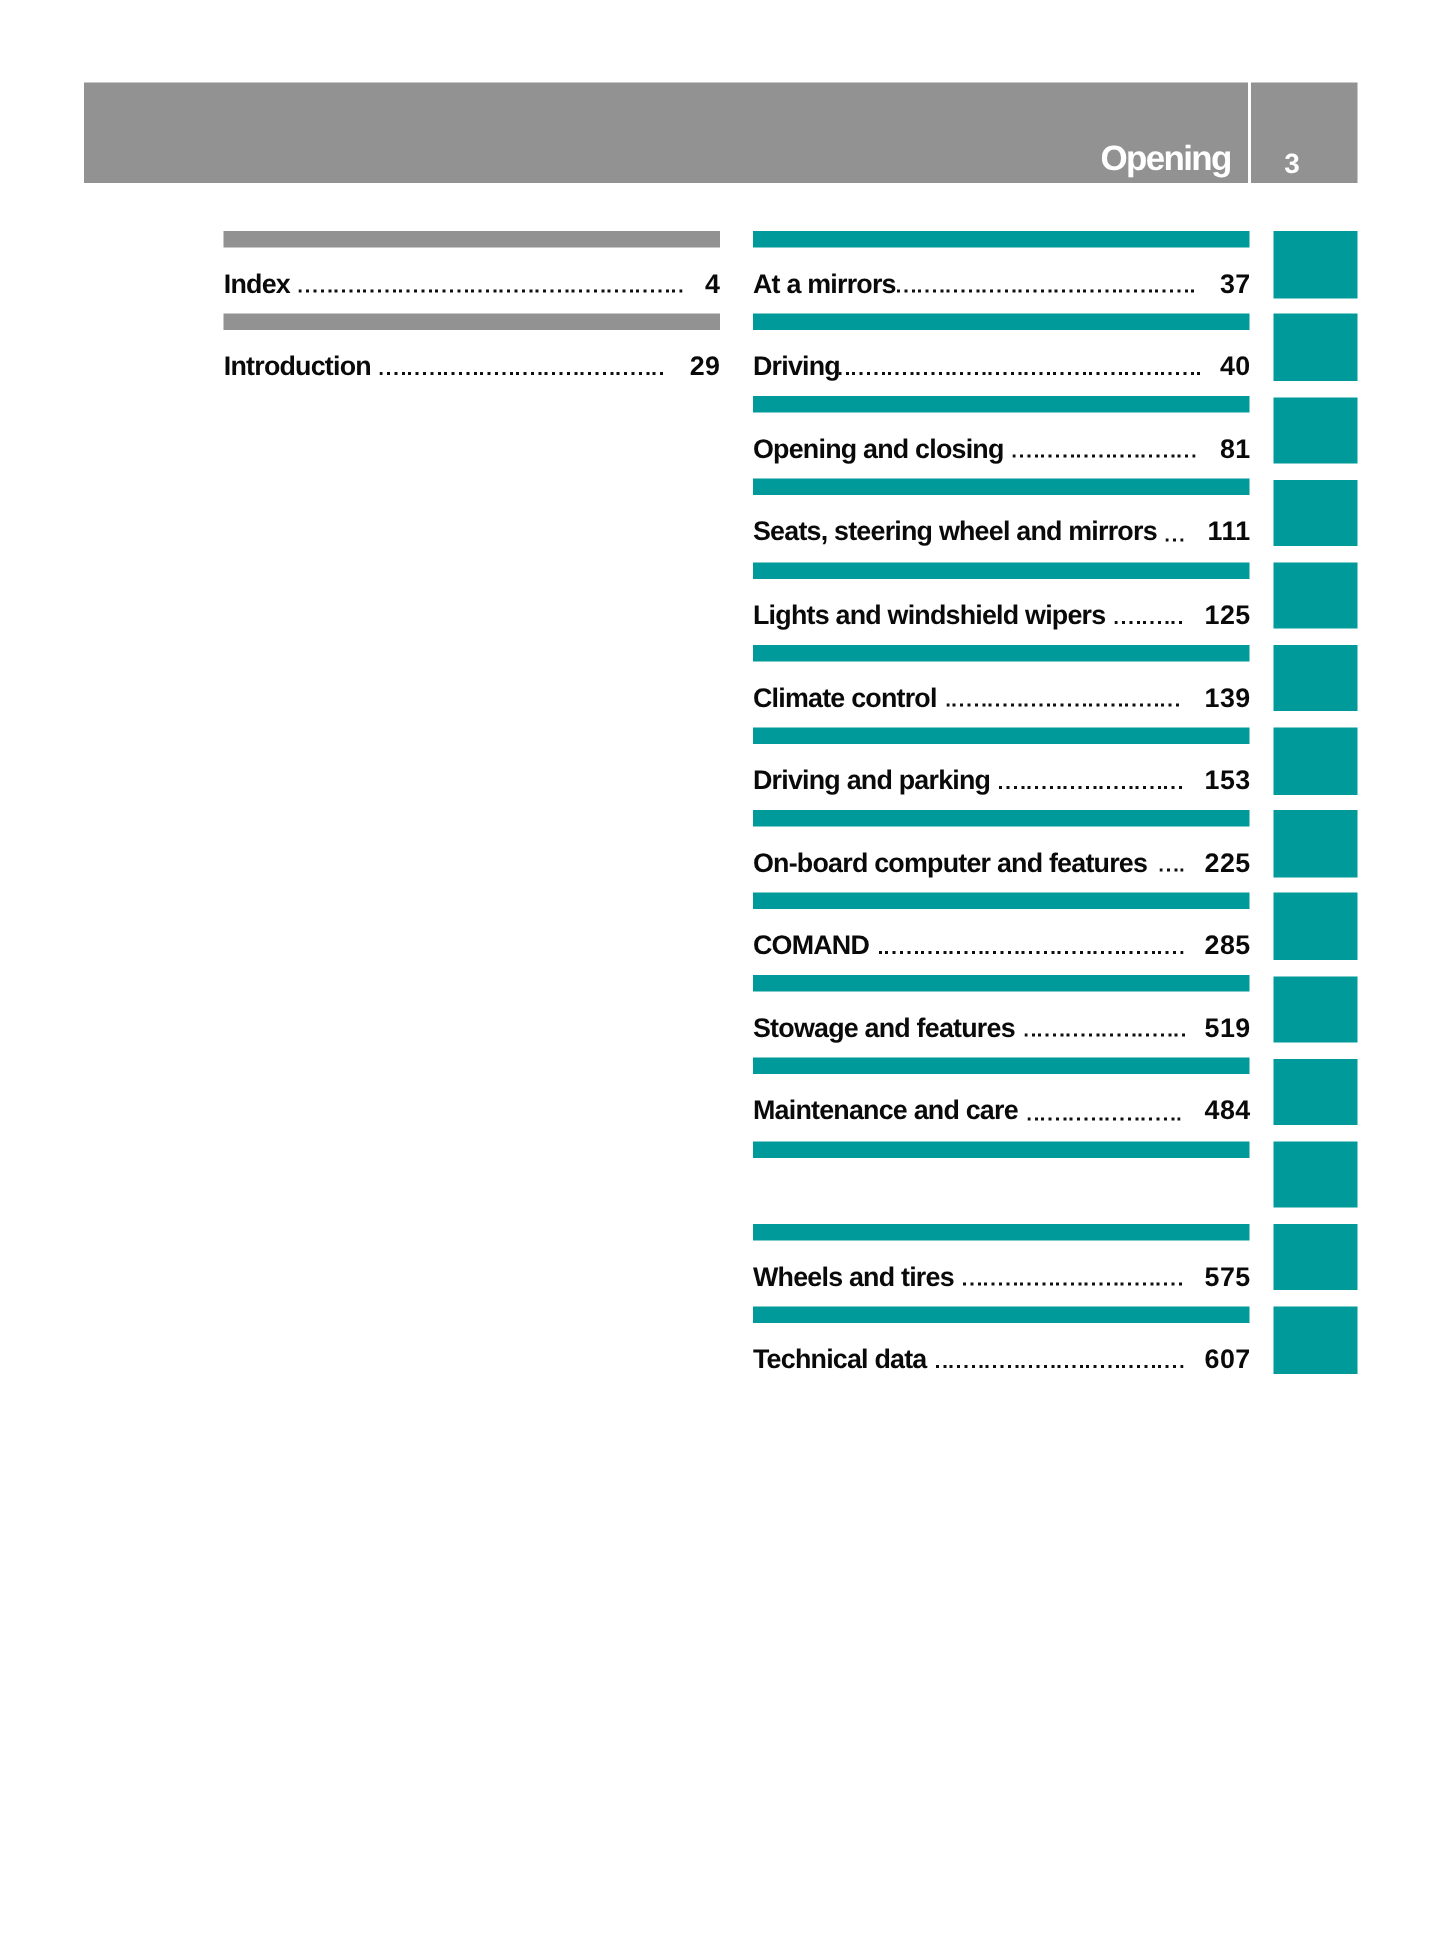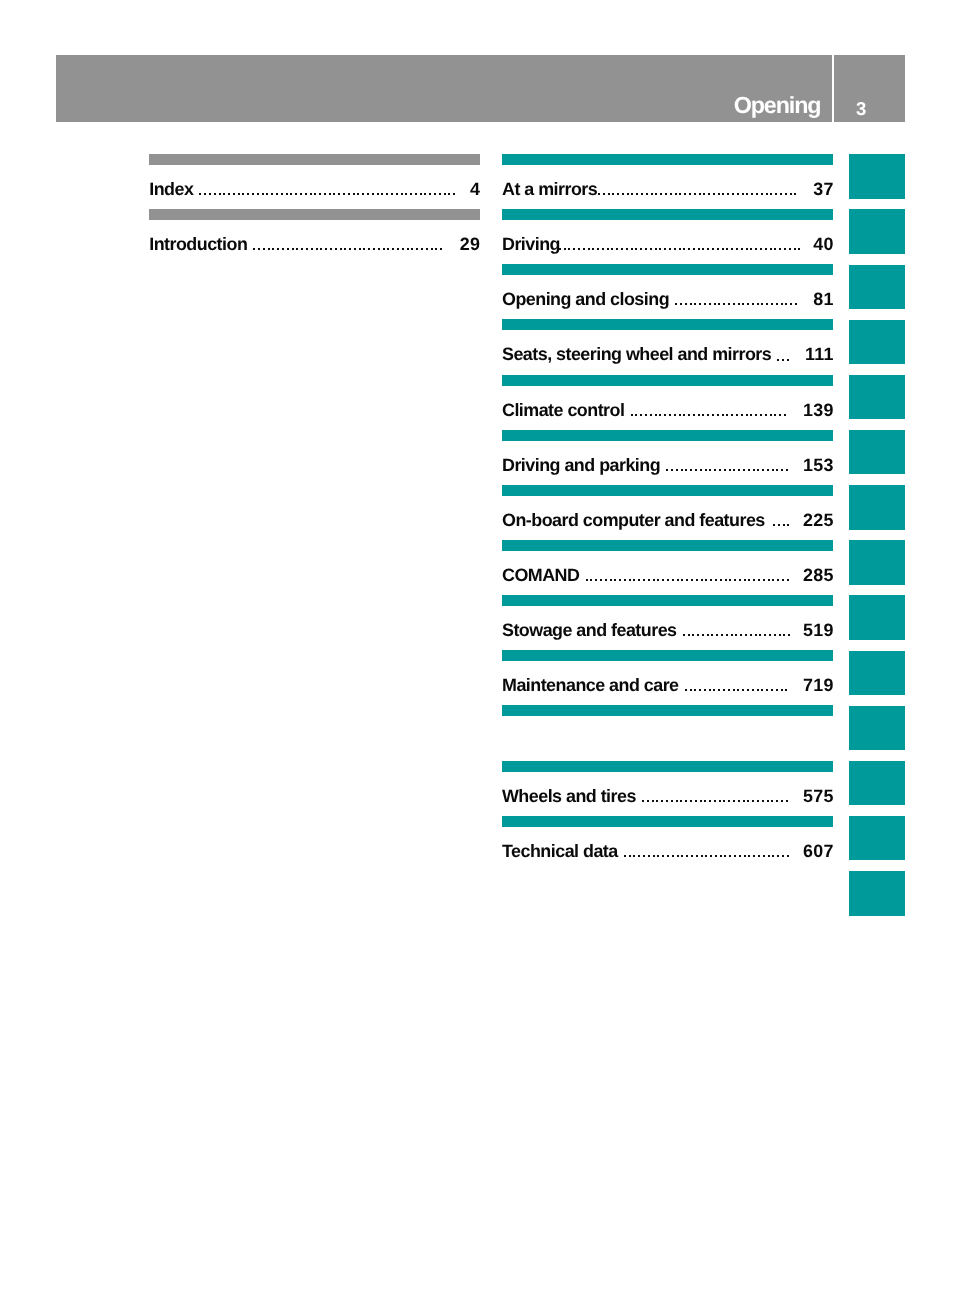--- a/index.html
+++ b/index.html
@@ -323,20 +323,39 @@
             <i style="left:5px"></i>
             <i style="left:10px"></i>
           </span>
           <span class="label">Seats, steering wheel and mirrors</span>
           <span class="num">111</span>
         </div>
       </div>
       <div class="row">
         <div class="bar"></div>
         <div class="entry">
+          <span class="dots" style="left: 241px; width: 45px;">
+            <i style="left:0px"></i>
+            <i style="left:5px"></i>
+            <i style="left:10px"></i>
+            <i style="left:15px"></i>
+            <i style="left:19px"></i>
+            <i style="left:24px"></i>
+            <i style="left:29px"></i>
+            <i style="left:34px"></i>
+            <i style="left:38px"></i>
+            <i style="left:43px"></i>
+          </span>
+          <span class="label">Lights and windshield wipers</span>
+          <span class="num">125</span>
+        </div>
+      </div>
+      <div class="row">
+        <div class="bar"></div>
+        <div class="entry">
           <span class="dots" style="left: 129px; width: 155px;">
             <i style="left:0px"></i>
             <i style="left:4px"></i>
             <i style="left:9px"></i>
             <i style="left:14px"></i>
             <i style="left:19px"></i>
             <i style="left:24px"></i>
             <i style="left:28px"></i>
             <i style="left:33px"></i>
             <i style="left:38px"></i>
@@ -522,21 +541,21 @@
             <i style="left:67px"></i>
             <i style="left:72px"></i>
             <i style="left:76px"></i>
             <i style="left:81px"></i>
             <i style="left:86px"></i>
             <i style="left:91px"></i>
             <i style="left:96px"></i>
             <i style="left:100px"></i>
           </span>
           <span class="label">Maintenance and care</span>
-          <span class="num">719</span>
+          <span class="num">484</span>
         </div>
       </div>
       <div class="row">
         <div class="bar"></div>
       </div>
       <div class="row">
         <div class="bar"></div>
         <div class="entry">
           <span class="dots" style="left: 140px; width: 146px;">
             <i style="left:0px"></i>

